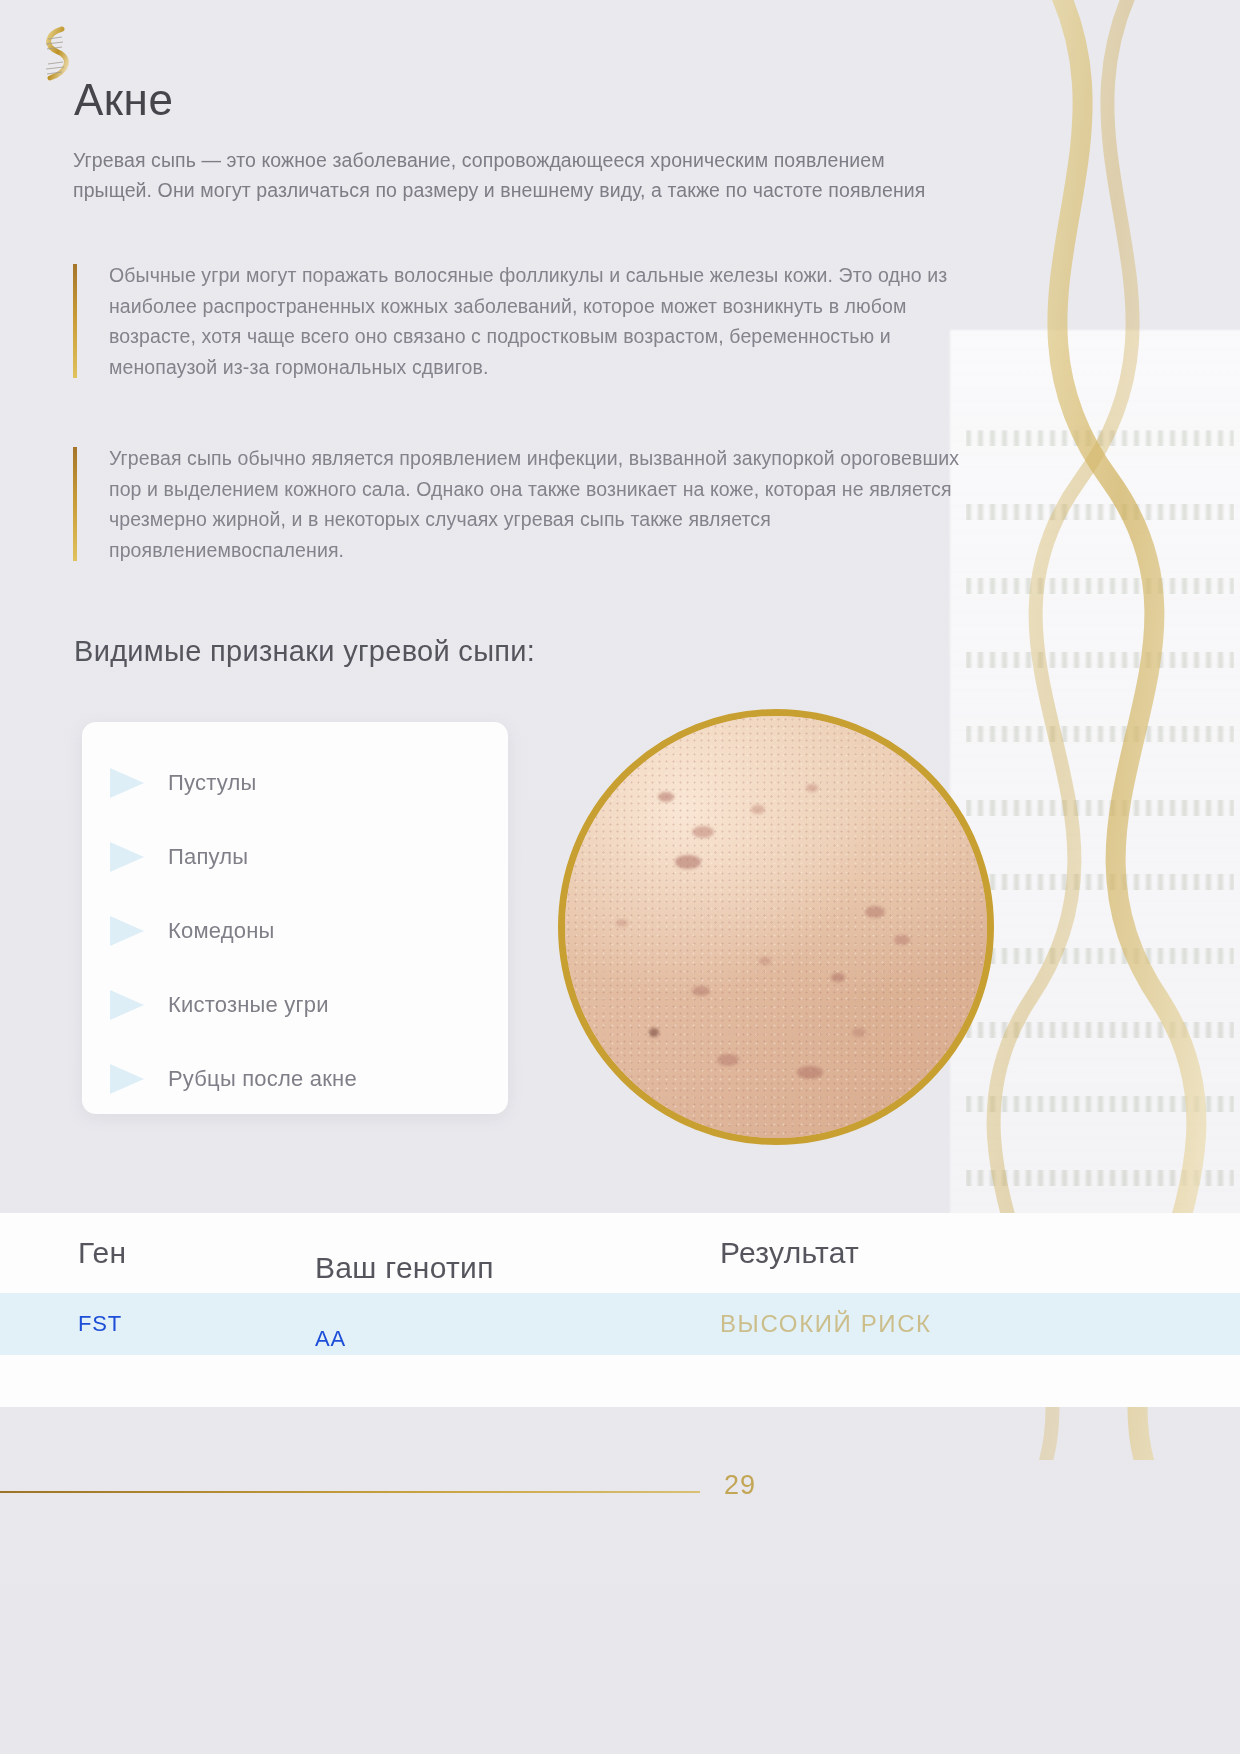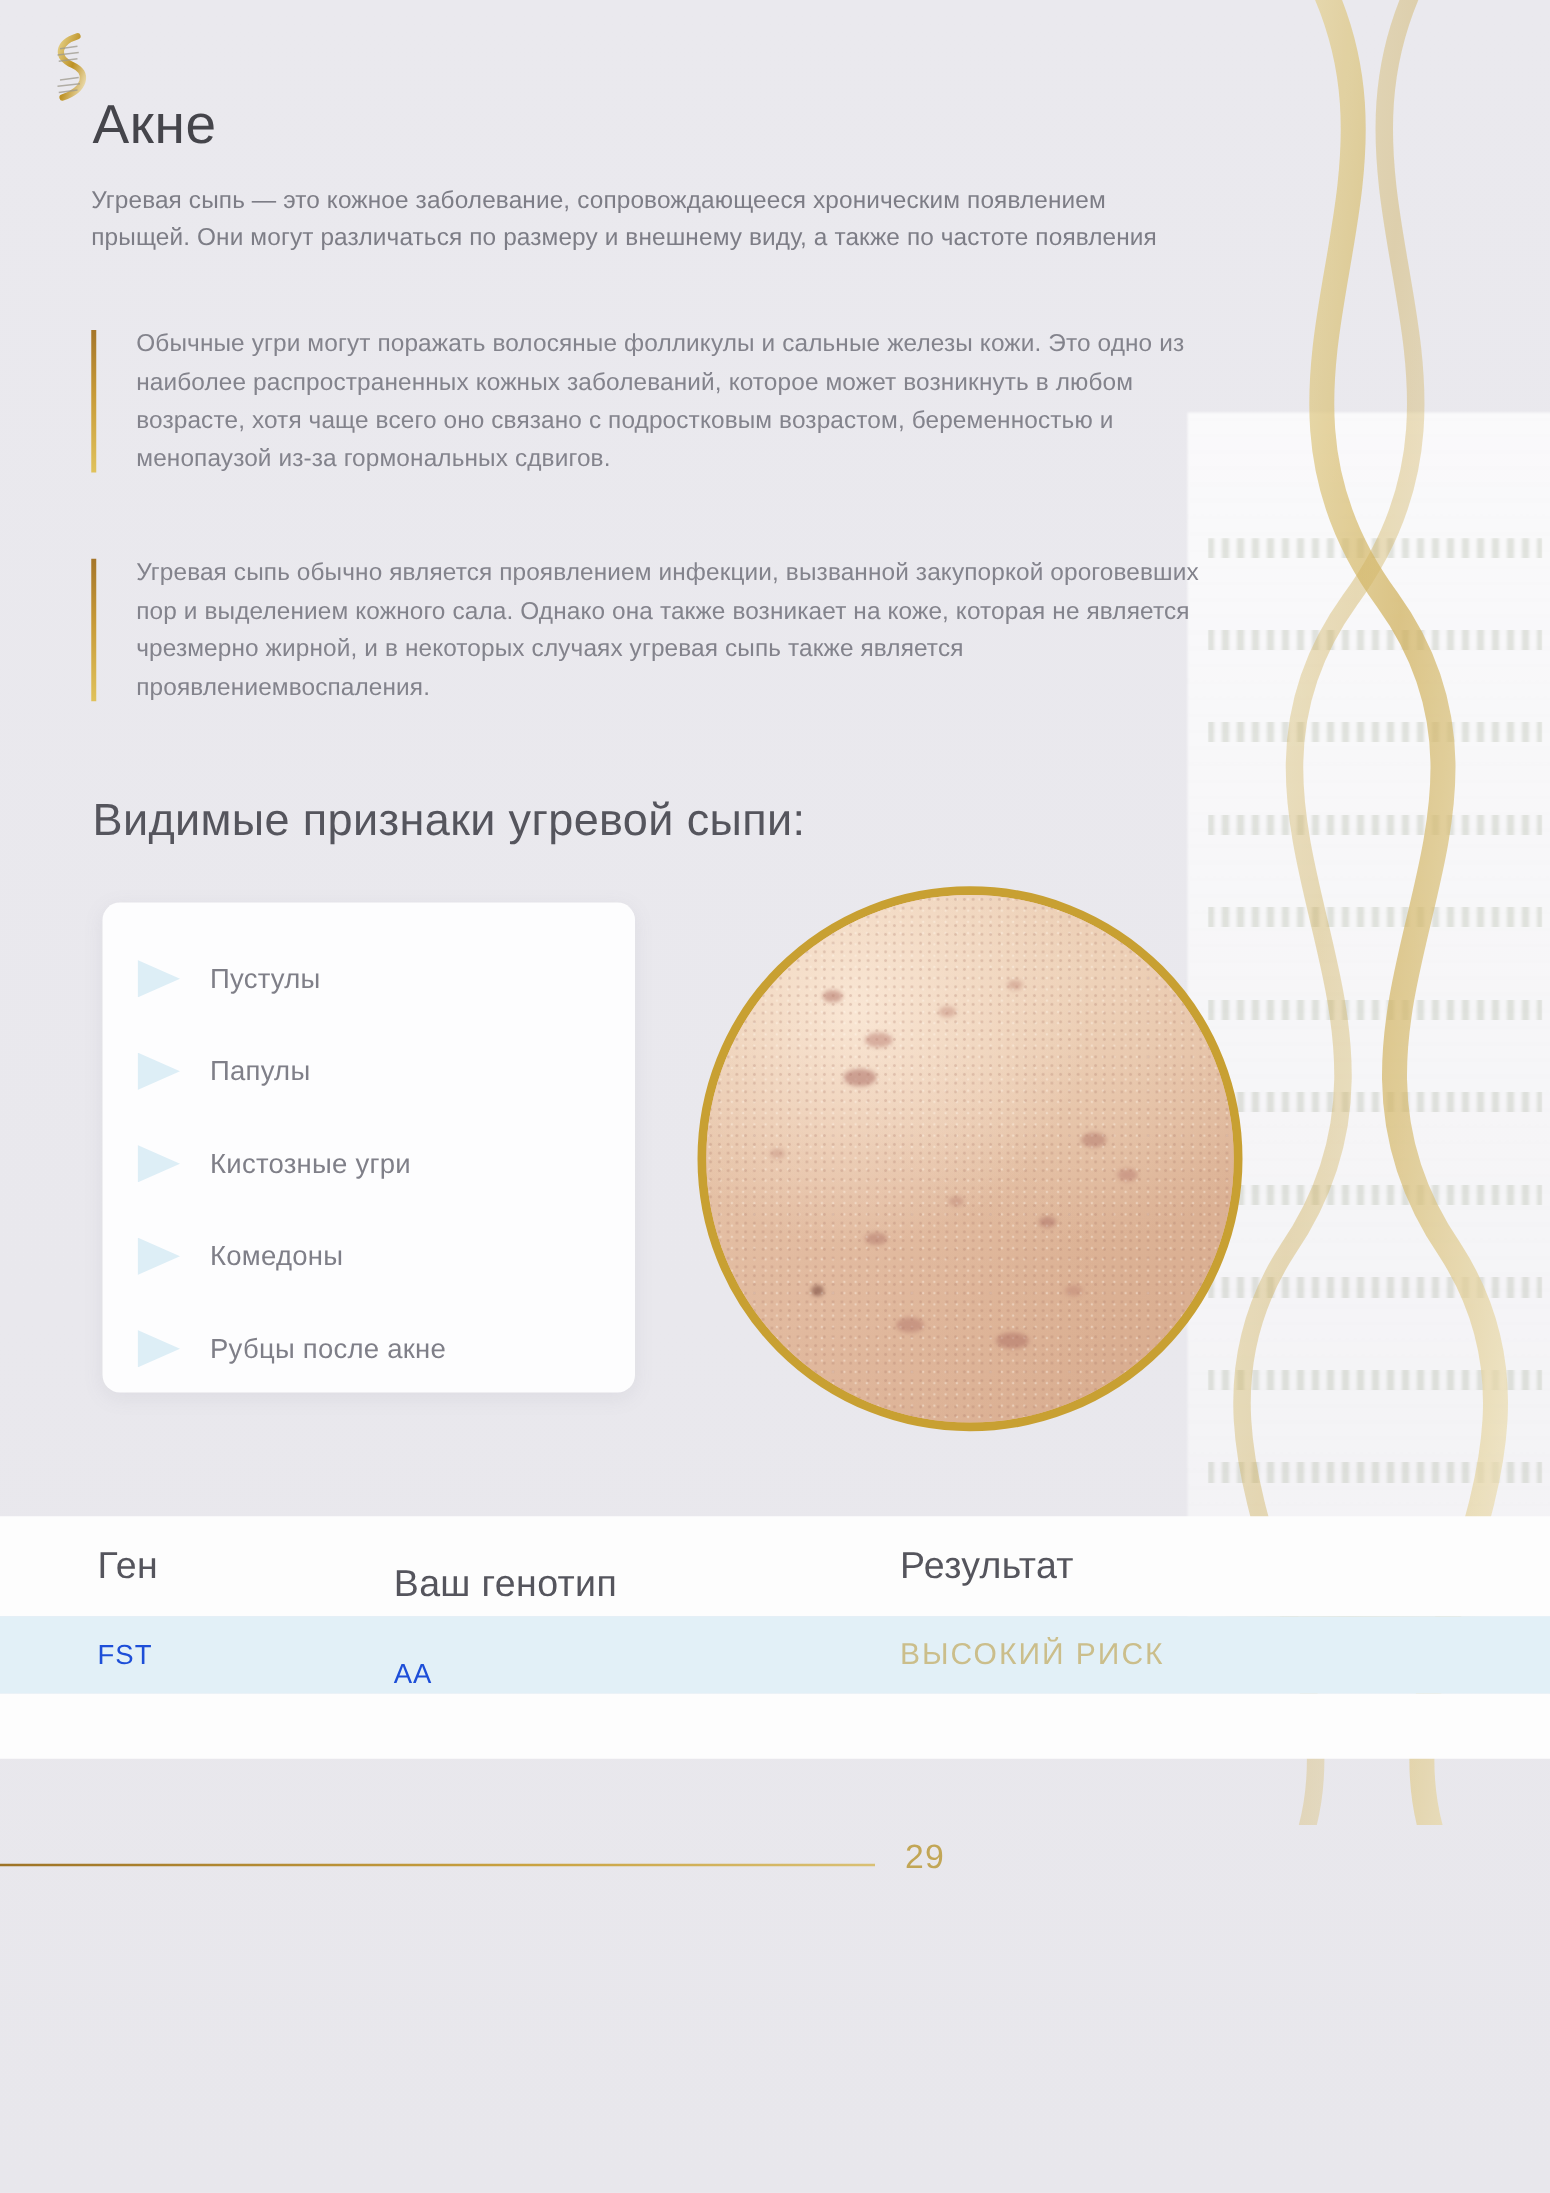--- a/index.html
+++ b/index.html
@@ -132,21 +132,21 @@
     width: 4px;
     background: linear-gradient(180deg, #a5762a 0%, #c79a37 45%, #e0c25c 100%);
   }
   #quote-1 { top: 260px; }
   #quote-2 { top: 443px; }
 
   .h2 {
     position: absolute;
     left: 74px;
     top: 635px;
-    font-size: 36px;
+    font-size: 29px;
     font-weight: 300;
     color: #55555d;
     letter-spacing: .3px;
   }
 
   
   .card {
     position: absolute;
     left: 82px;
     top: 722px;
@@ -342,25 +342,25 @@
       <div class="card-item">
         <span class="tri"></span>
         <span class="card-item-label">Пустулы</span>
       </div>
       <div class="card-item">
         <span class="tri"></span>
         <span class="card-item-label">Папулы</span>
       </div>
       <div class="card-item">
         <span class="tri"></span>
-        <span class="card-item-label">Кистозные угри</span>
+        <span class="card-item-label">Комедоны</span>
       </div>
       <div class="card-item">
         <span class="tri"></span>
-        <span class="card-item-label">Комедоны</span>
+        <span class="card-item-label">Кистозные угри</span>
       </div>
       <div class="card-item">
         <span class="tri"></span>
         <span class="card-item-label">Рубцы после акне</span>
       </div>
     </div>
   </div>
 
   <div class="photo">
     <div class="skin"></div>

